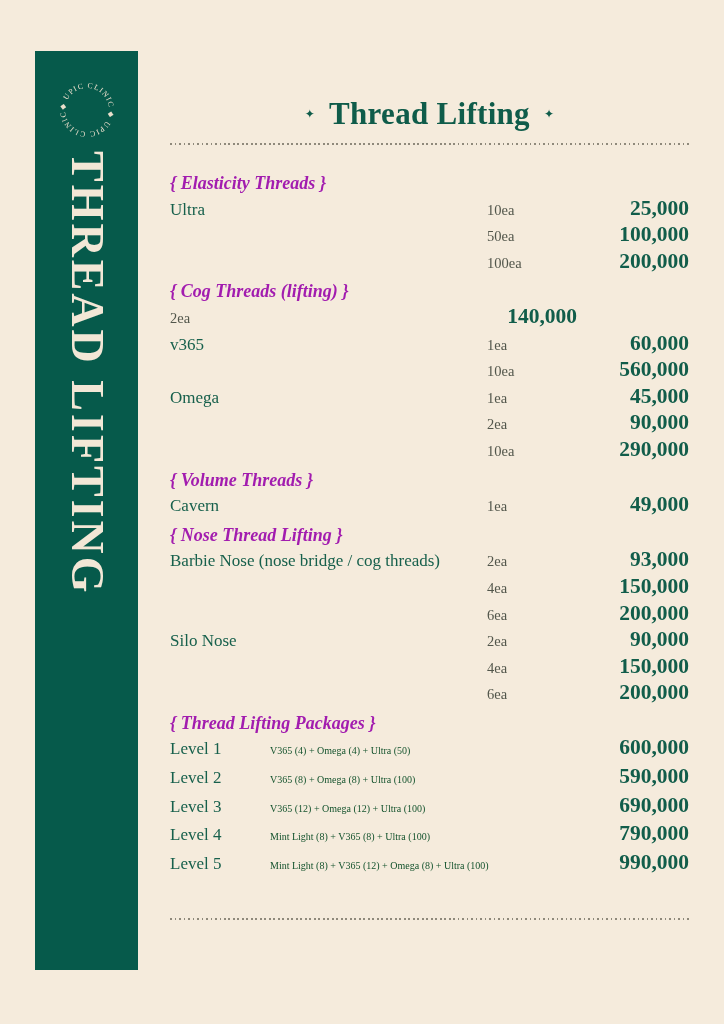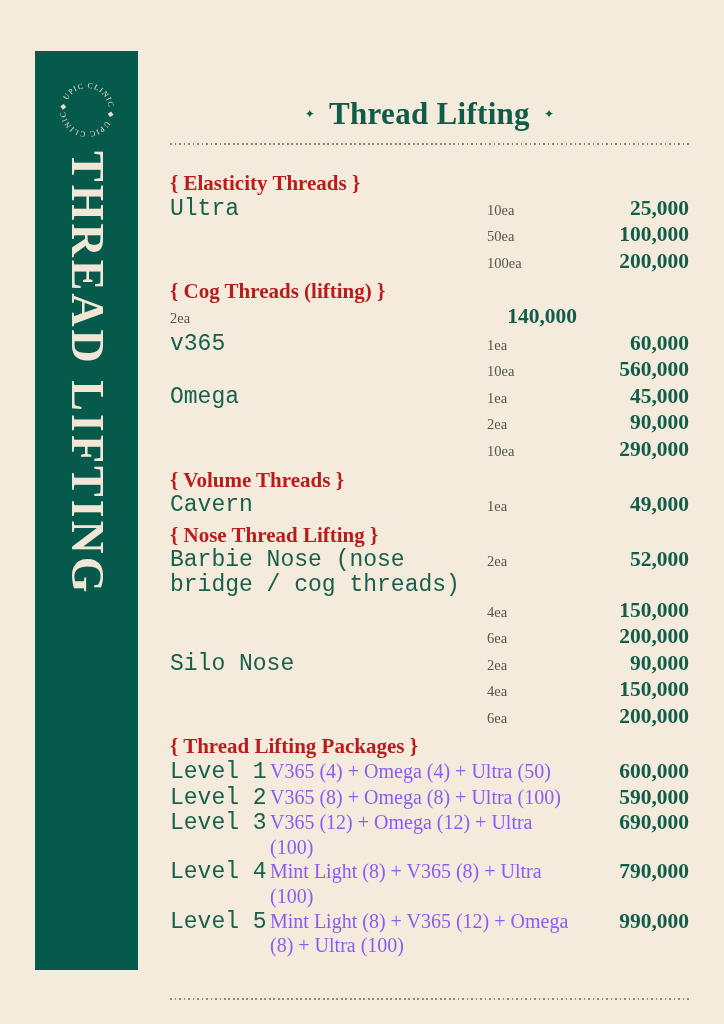--- a/index.html
+++ b/index.html
@@ -31,28 +31,28 @@
   }
   .bullet { font-family:"DejaVu Sans",sans-serif; font-size:12px; color:#0f5c4a; line-height:1; }
   .rule {
     margin-top:11px; height:2px;
     background-image:repeating-linear-gradient(90deg,#8f897b 0,#8f897b 1.5px,transparent 1.5px,transparent 4.5px);
   }
   .rule-bottom { margin-top:40px; }
   .menu { margin-top:26px; }
   .section { margin-top:4px; }
   .section:first-child { margin-top:0; }
-  .heading { margin:0; font-size:21px; font-weight:600; line-height:24.6px; color:#b91c1c; }
+  .heading { margin:0; font-size:18px; font-weight:600; line-height:24.6px; color:#a21caf;font-style:italic; }
   .row { display:grid; grid-template-columns:1fr 90px 112px; align-items:baseline; }
   .row > span { line-height:24.6px; }
-  .name  { font-size:23px; color:#17604c;font-family:Liberation Mono, monospace; }
+  .name  { font-size:17px; color:#17604c; }
   .qty   { text-align:left; font-size:14.5px; color:#52564b; }
   .price { text-align:right; font-size:21.5px; font-weight:600; color:#115d4a; }
   .section.packages .row { grid-template-columns:100px 1fr 112px; }
-  .section.packages .qty { font-size:20px; color:#8b5cf6; }
+  .section.packages .qty { font-size:10px; color:#14532d; }
 </style>
 </head>
 <body>
 
 <div class="page">
 
   <aside class="sidebar">
     <svg class="logo" width="66" height="66" viewBox="0 0 66 66">
       <defs>
         <path id="ring" d="M 11,33 A 22,22 0 1 1 55,33 A 22,22 0 1 1 11,33" fill="none"></path>
@@ -145,21 +145,21 @@
   </div>
 </div>
   </section>
 
   <section class="section">
     <h2 class="heading">{ Nose Thread Lifting }</h2>
     <div class="rows">
   <div class="row">
     <span class="name">Barbie Nose (nose bridge / cog threads)</span>
     <span class="qty">2ea</span>
-    <span class="price">52,000</span>
+    <span class="price">93,000</span>
   </div>
 
   <div class="row">
     <span class="name"></span>
     <span class="qty">4ea</span>
     <span class="price">150,000</span>
   </div>
 
   <div class="row">
     <span class="name"></span>

